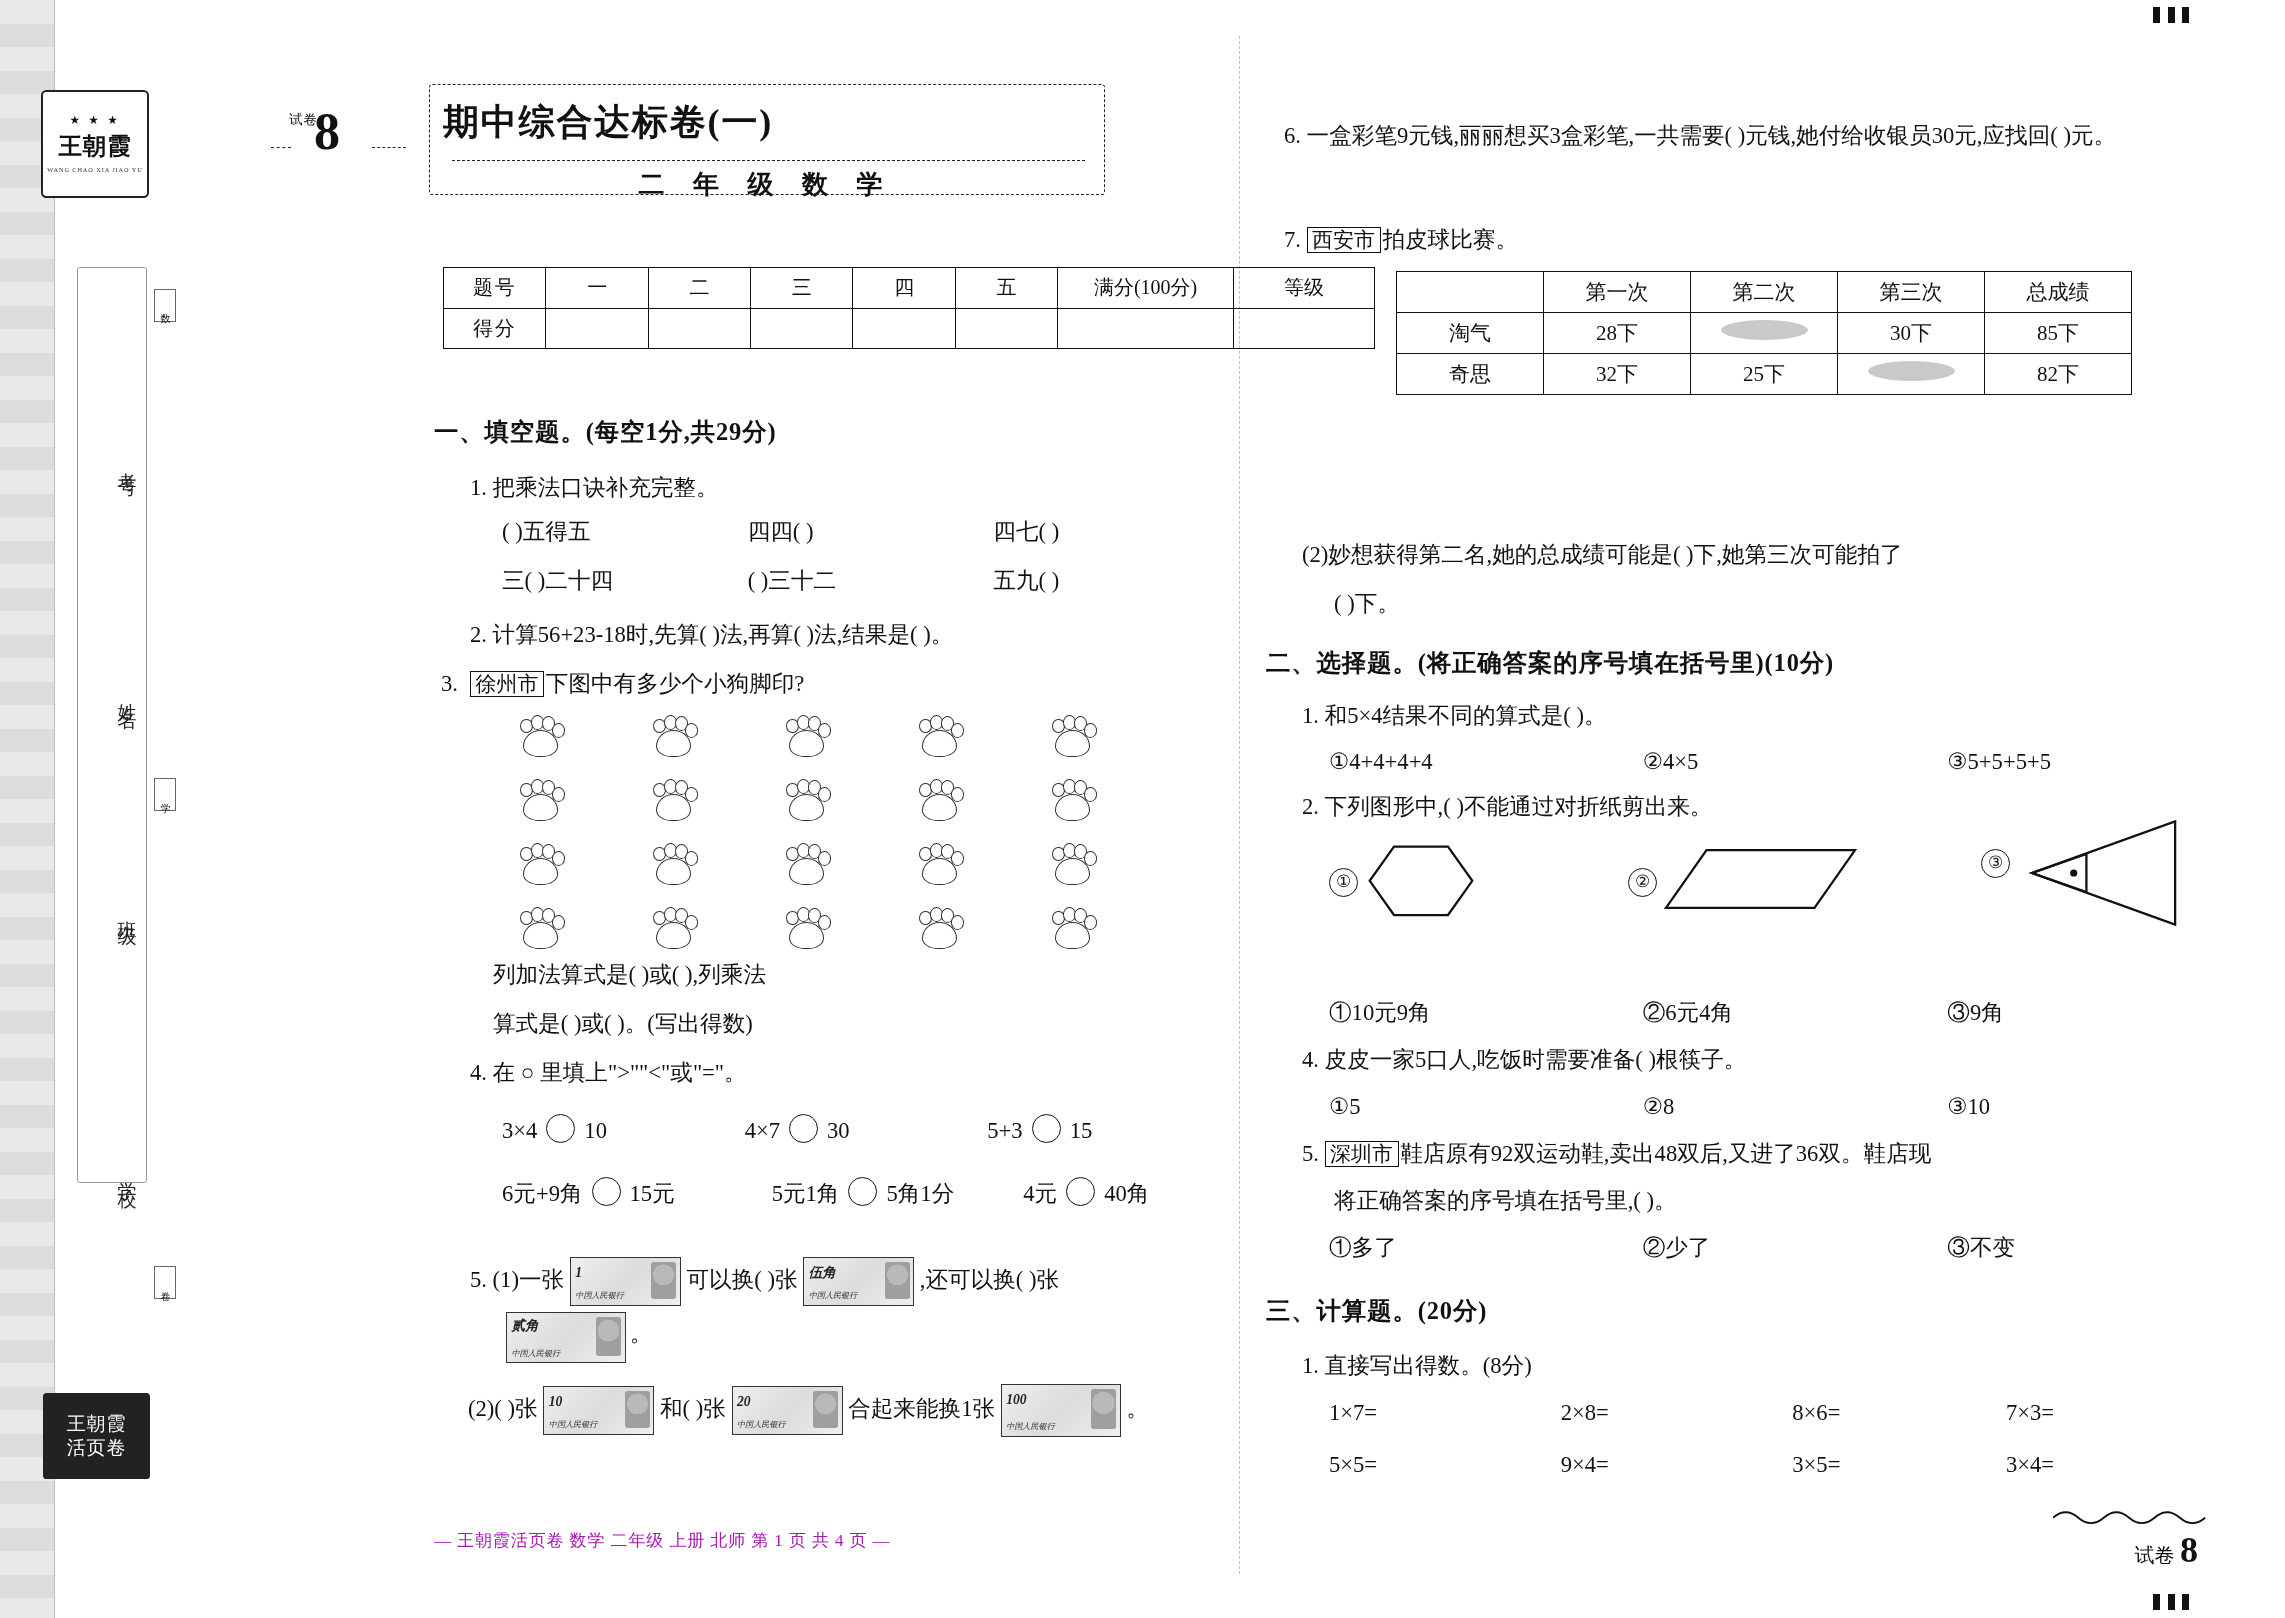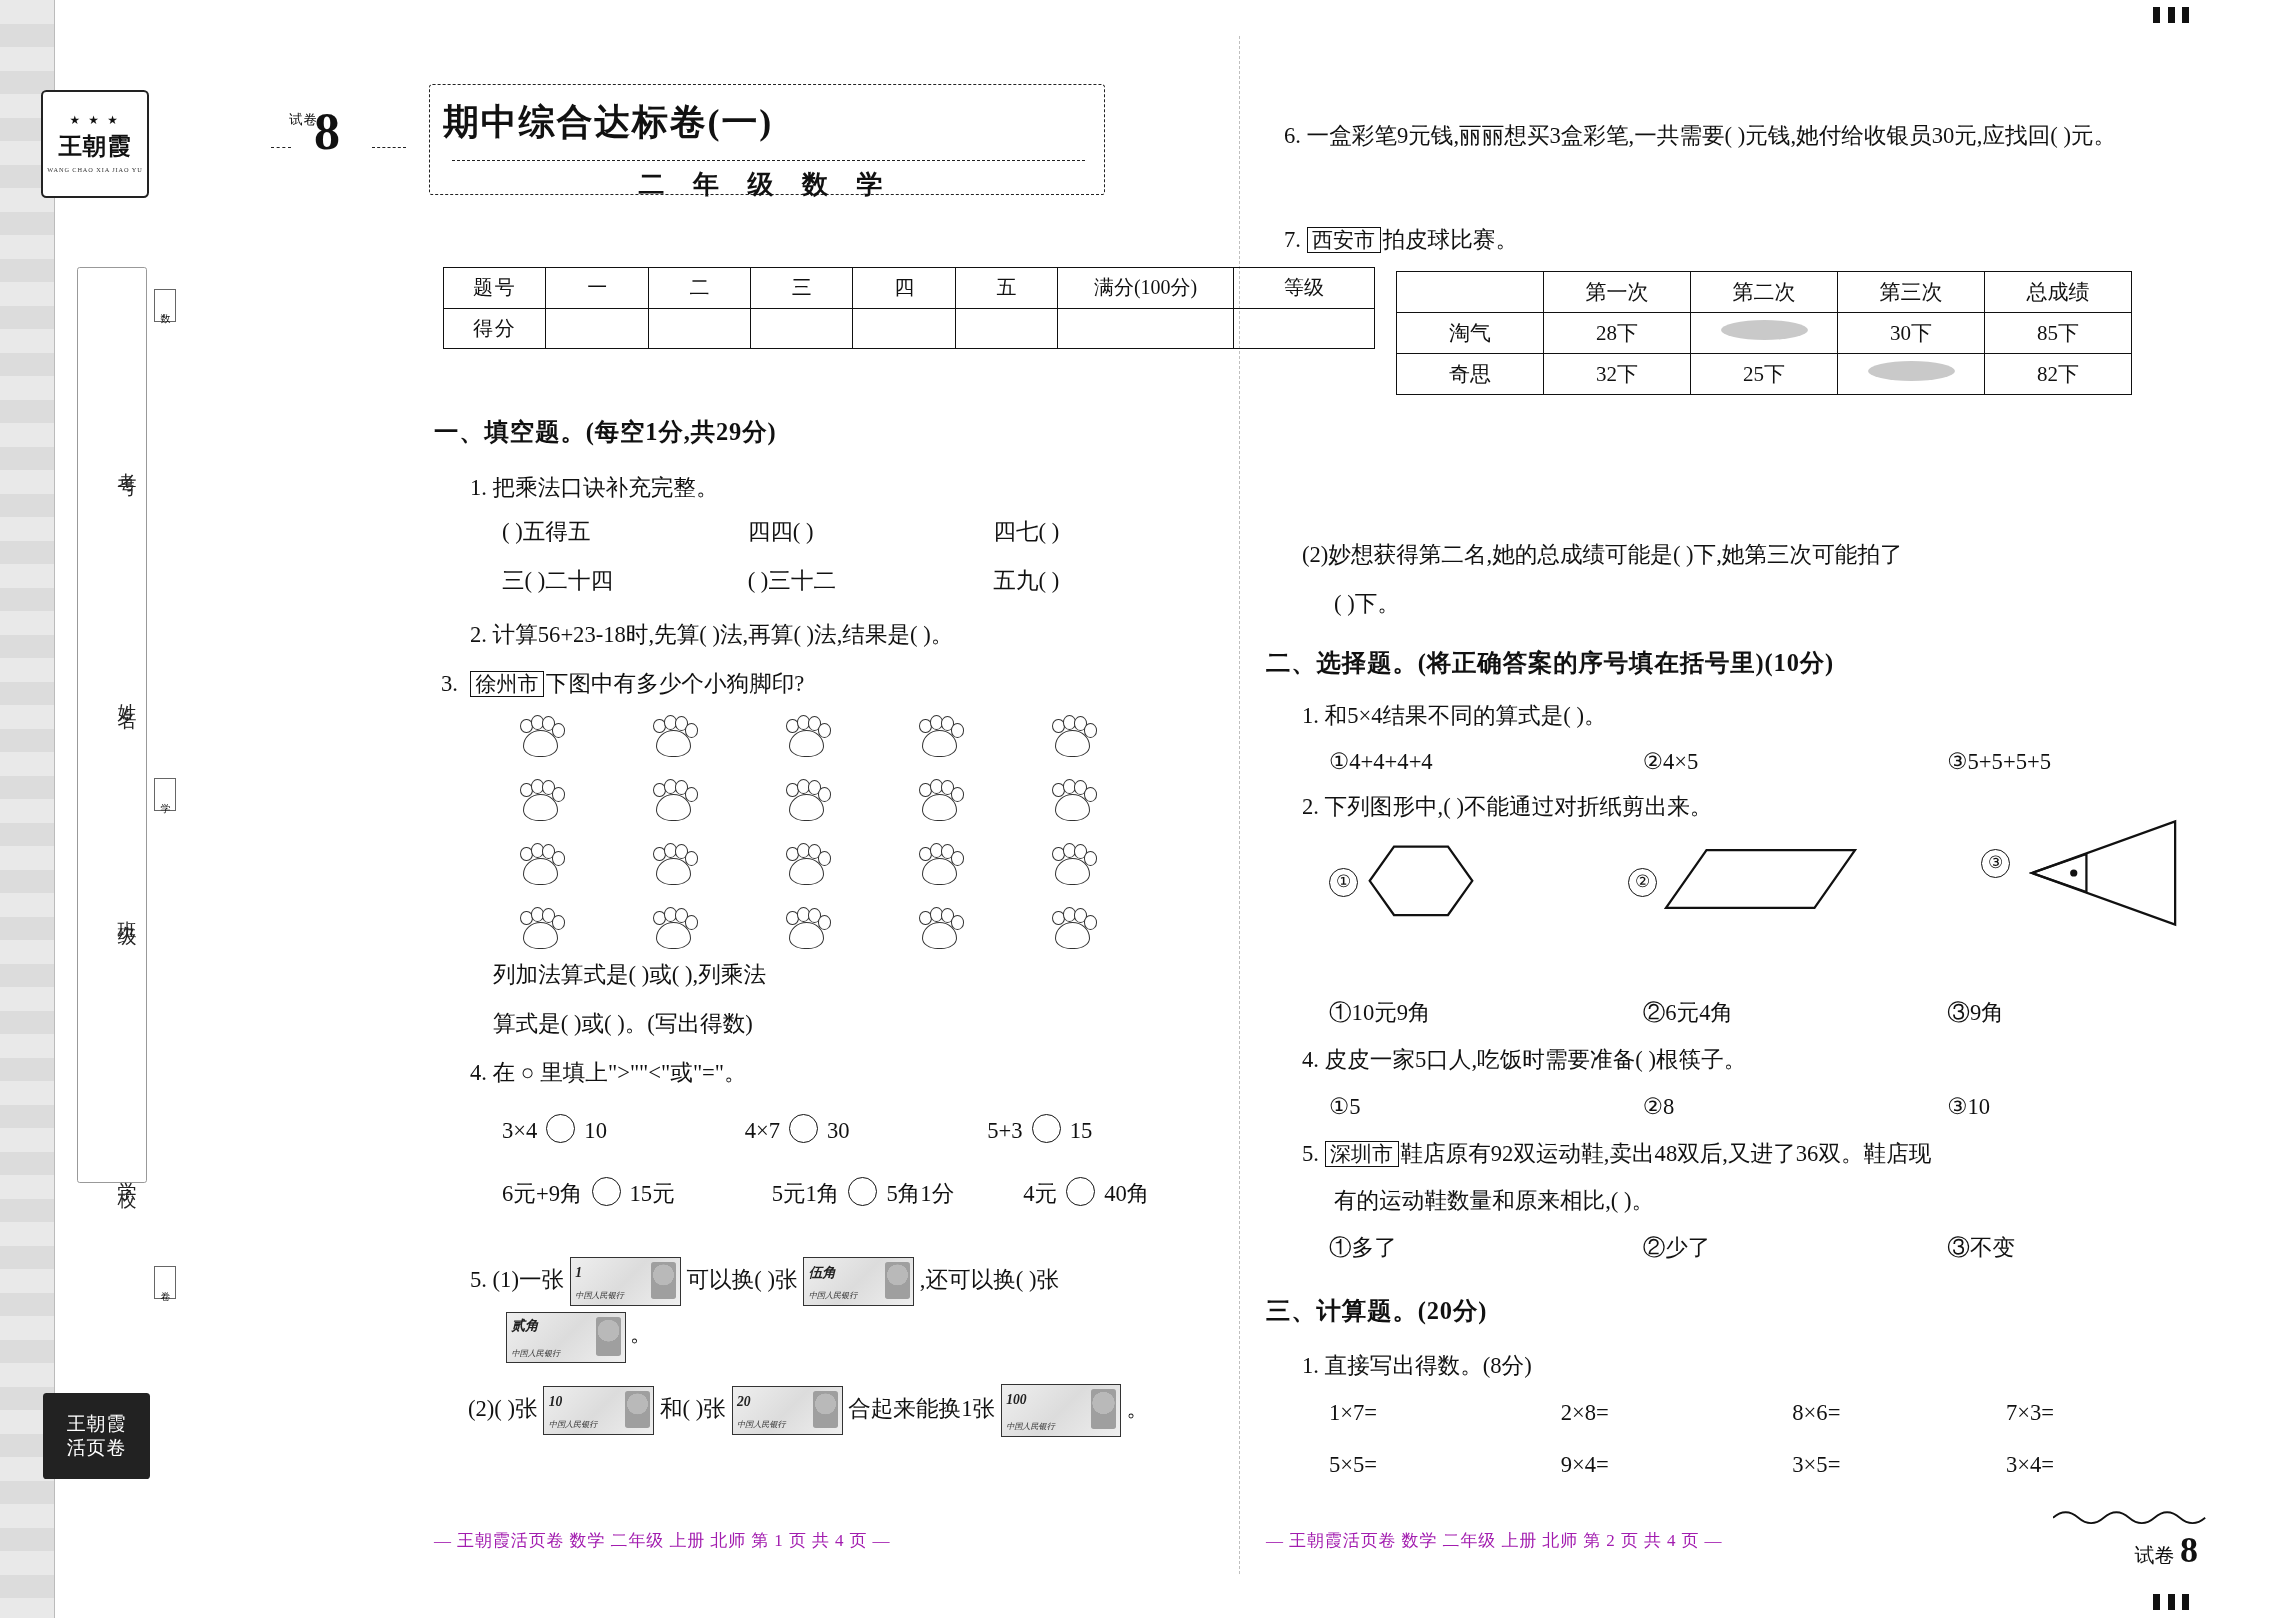--- a/index.html
+++ b/index.html
@@ -572,21 +572,21 @@
     <div class="abs q" style="left:63px;top:1089px;width:887px;">
       <span style="display:inline-block;width:308px;">①5</span>
       <span style="display:inline-block;width:299px;">②8</span>
       <span style="display:inline-block;">③10</span>
     </div>
 
     <div class="abs q" style="left:36px;top:1136px;width:923px;">
       <span>5.</span>
       <span class="city">深圳市</span><span>鞋店原有92双运动鞋,卖出48双后,又进了36双。鞋店现</span>
     </div>
-    <div class="abs q" style="left:68px;top:1183px;width:905px;">有的运动鞋数量和原来相比,(      )。</div>
+    <div class="abs q" style="left:68px;top:1183px;width:905px;">将正确答案的序号填在括号里,(      )。</div>
     <div class="abs q" style="left:63px;top:1230px;width:887px;">
       <span style="display:inline-block;width:308px;">①多了</span>
       <span style="display:inline-block;width:299px;">②少了</span>
       <span style="display:inline-block;">③不变</span>
     </div>
 
     <div class="abs sec-head" style="left:0px;top:1295px;">三、计算题。(20分)</div>
 
     <div class="abs q" style="left:36px;top:1348px;">1. 直接写出得数。(8分)</div>
     <div class="abs q" style="left:63px;top:1395px;width:887px;">
@@ -595,21 +595,20 @@
       <span style="display:inline-block;width:208px;">8×6=</span>
       <span style="display:inline-block;">7×3=</span>
     </div>
     <div class="abs q" style="left:63px;top:1447px;width:887px;">
       <span style="display:inline-block;width:226px;">5×5=</span>
       <span style="display:inline-block;width:226px;">9×4=</span>
       <span style="display:inline-block;width:208px;">3×5=</span>
       <span style="display:inline-block;">3×4=</span>
     </div>
 
-    <div class="abs footline" style="left:0px;top:1529px;width:814px;">— 王朝霞活页卷  数学  二年级  上册  北师  第 2 页  共 4 页 —</div>
 
     <svg class="wave" viewBox="0 0 170 22">
       <path d="M0 14 Q 14 2 28 14 T 56 14 T 84 14 T 112 14 T 140 14 T 168 14" fill="none" stroke="#111" stroke-width="2"></path>
     </svg>
     <div class="bottom-badge">
       <span>试卷</span><span class="n">8</span>
     </div>
   </div>
 </div>
 

